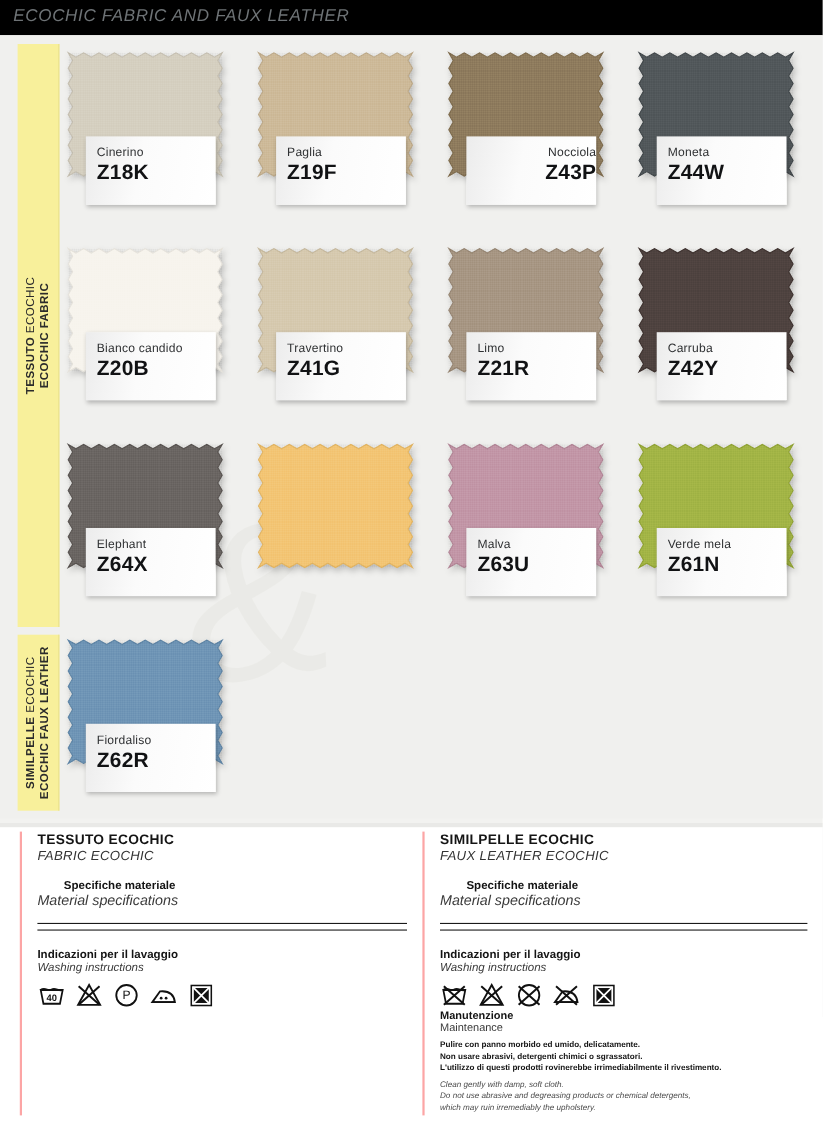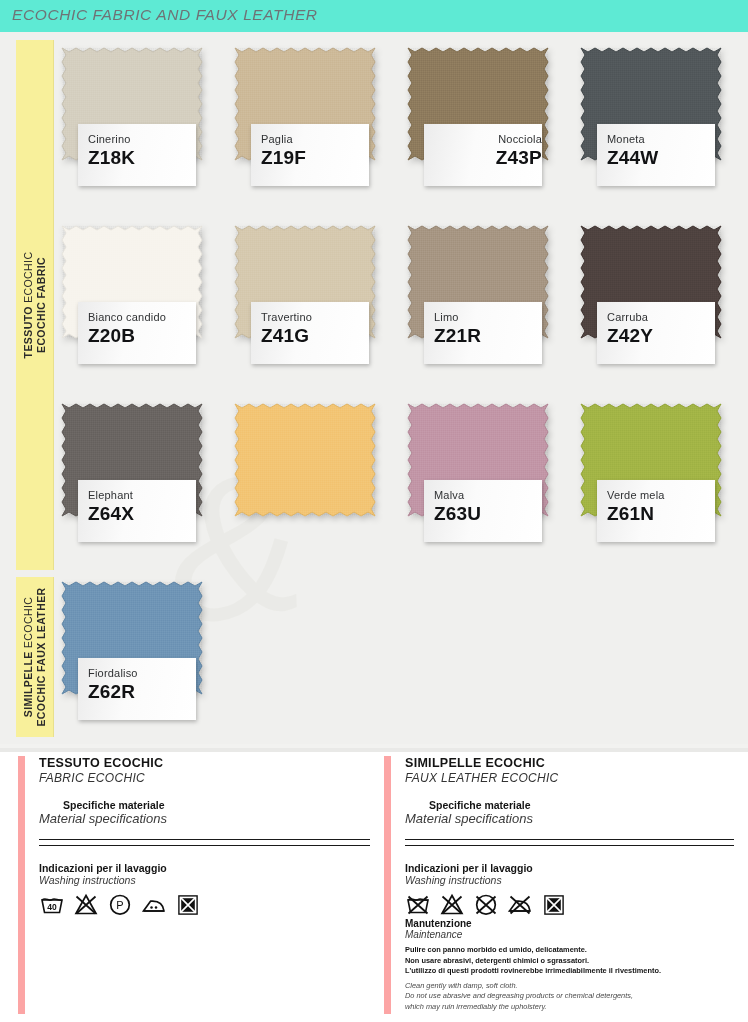--- a/index.html
+++ b/index.html
@@ -12,21 +12,21 @@
   #page {
     position: relative;
     width: 748px; height: 1022px;
     background: #f2f2f0;
   }
 
   
   .header {
     position: absolute; left: 0; top: 0;
     width: 748px; height: 32px;
-    background: #5eead4;
+    background: #000000;
   }
   .header-title {
     position: absolute; left: 12px; top: 6px;
     font-size: 15.5px;
     font-style: italic;
     letter-spacing: .6px;
     color: #6e7376;
     font-family: "Liberation Sans", sans-serif;
   }
 
@@ -115,21 +115,21 @@
 
   
   .panels {
     position: absolute; left: 0; top: 748px;
     width: 748px; height: 274px;
     background: #ffffff;
   }
   .panel {
     position: absolute; top: 8px;
     height: 258px;
-    border-left: 7px solid #fca5a5;
+    border-left: 2px solid #fca5a5;
     padding-left: 14px;
   }
   .panel-left  { left: 18px;  width: 352px; }
   .panel-right { left: 384px; width: 350px; }
 
   .p-title {
     font-size: 12.5px; font-weight: bold; color: #141414;
     letter-spacing: .3px;
   }
   .p-title-en {
@@ -157,21 +157,21 @@
   .spec-val .amount { font-size: 9.5px; font-weight: bold; color: #141414; }
   .spec-val .mat .it { font-size: 7.5px; font-weight: bold; color: #141414; display: block; }
   .spec-val .mat .en { font-size: 7.5px; font-style: italic; color: #6a6a6a; display: block; }
 
   .wash-head { margin-top: 16px; font-size: 10.5px; font-weight: bold; color: #141414; }
   .wash-head-en { font-size: 10.5px; font-style: italic; color: #3a3a3a; }
   .wash-icons { margin-top: 6px; display: flex; gap: 8px; align-items: center; }
   .wash-icons svg { display: block; }
 
   .maint-head { font-size: 10px; font-weight: bold; color: #141414; }
-  .maint-head-en { font-size: 10px; font-style: italic; color: #3a3a3a; }
+  .maint-head-en { font-size: 10px; color: #3a3a3a; }
   .maint-it { margin-top: 5px; font-size: 7.4px; font-weight: bold; color: #141414; line-height: 10.5px; }
   .maint-en { margin-top: 4px; font-size: 7.4px; font-style: italic; color: #4a4a4a; line-height: 10.5px; }
   .maint-it div, .maint-en div { white-space: nowrap; }
 
   .divider-top {
     position: absolute; left: 0; top: 0; width: 748px; height: 4px;
     background: #e9e9e7;
   }
 </style>
 </head>

